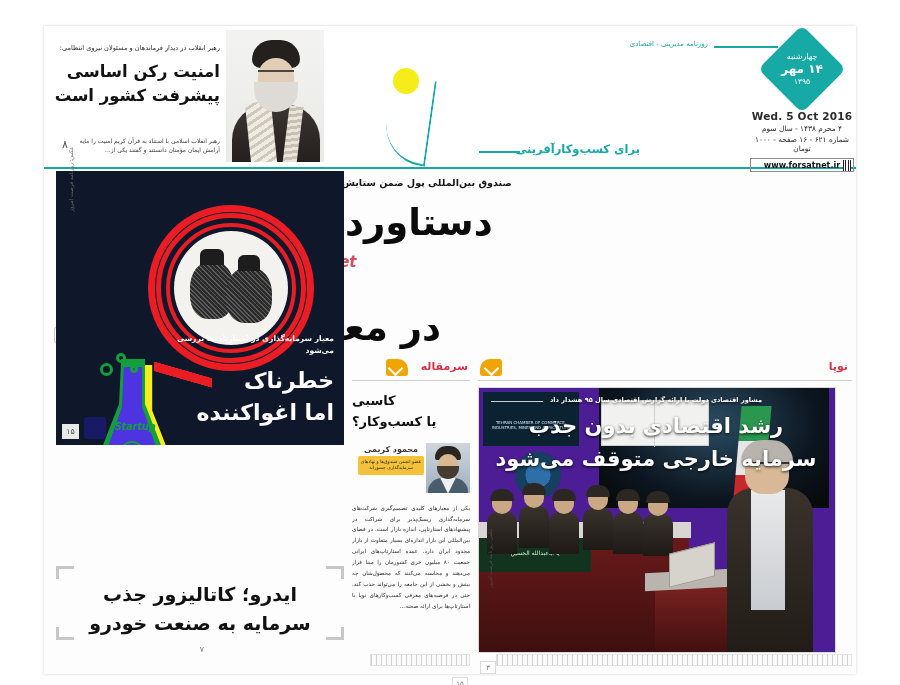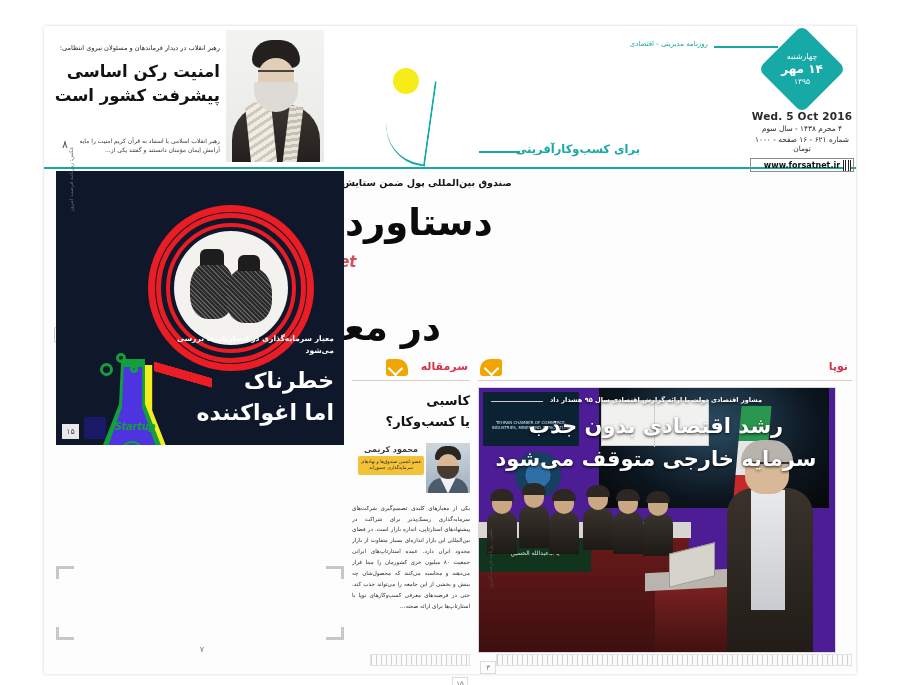--- a/index.html
+++ b/index.html
@@ -498,21 +498,21 @@
   }
   .sec-tab-badge::after {
     content: "";
     position: absolute; left: 4px; top: 4px;
     width: 9px; height: 9px;
     border-left: 2.5px solid #fff; border-bottom: 2.5px solid #fff;
     transform: rotate(-45deg);
   }
   .ed-title {
     margin-top: 10px;
-    text-align: right;
+    text-align: left;
     font-size: 13px; font-weight: bold; color: #111;
     line-height: 1.6;
   }
   .ed-author-wrap {
     position: relative;
     margin-top: 10px;
     height: 52px;
     text-decoration: underline;
   }
   .ed-photo {
@@ -917,20 +917,24 @@
       </div>
       <div class="sp-pagenum">۱۵</div>
     </div>
     <div class="side-credit">عکس: روزنامه فرصت امروز</div>
 
     <div class="auto-box">
       <span class="corner c-tl"></span>
       <span class="corner c-tr"></span>
       <span class="corner c-bl"></span>
       <span class="corner c-br"></span>
+      <div class="auto-head">
+        <span>ایدرو؛ کاتالیزور جذب</span><br>
+        <span>سرمایه به صنعت خودرو</span>
+      </div>
       <div class="auto-pagenum">۷</div>
     </div>
 
     <div class="editorial">
       <div class="sec-tab">
         <span class="sec-tab-label">سرمقاله</span>
         <span class="sec-tab-badge"></span>
       </div>
       <div class="ed-title">
         <span>کاسبی</span><br>

